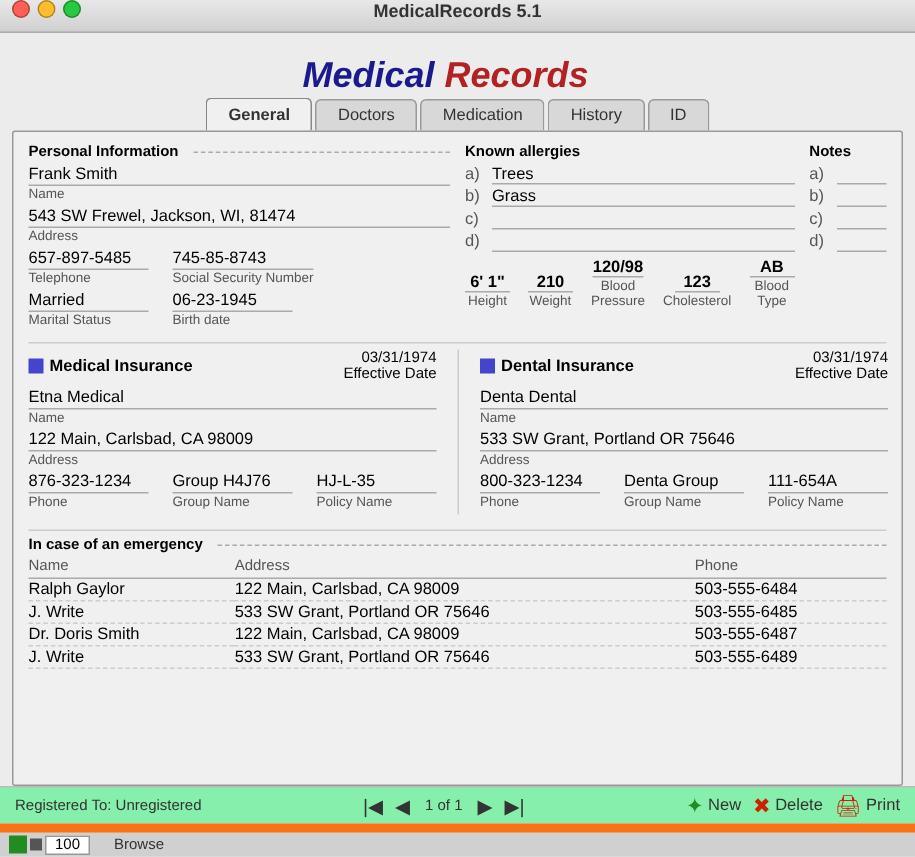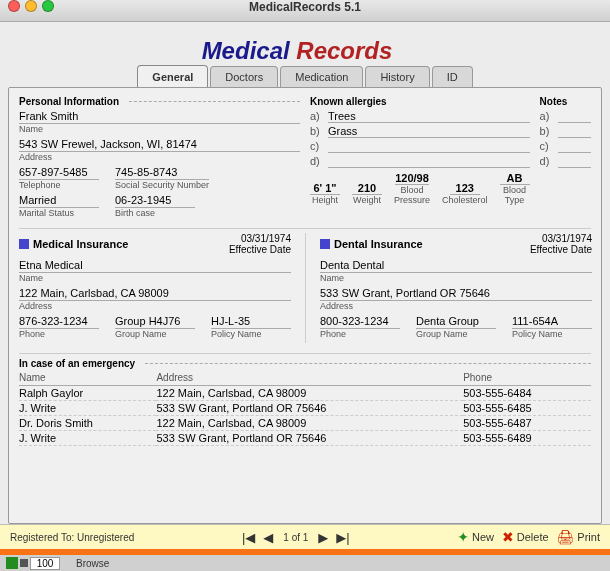--- a/index.html
+++ b/index.html
@@ -240,21 +240,21 @@
     }
     .emergency-table td {
       font-size: 11px;
       padding: 1px 4px 1px 0;
       border-bottom: 1px dashed #ccc;
     }
     .status-bar {
       display: flex;
       align-items: center;
       justify-content: space-between;
-      background: #fef9c3;
+      background: #86efac;
       padding: 4px 10px;
       border-top: 1px solid #bbb;
     }
     .status-text {
       font-size: 10px;
       color: #333;
     }
     .nav-controls {
       display: flex;
       align-items: center;
@@ -365,21 +365,21 @@
             <div class="field-label">Social Security Number</div>
           </div>
         </div>
         <div class="two-col">
           <div class="field-row">
             <div class="field-value">Married</div>
             <div class="field-label">Marital Status</div>
           </div>
           <div class="field-row">
             <div class="field-value">06-23-1945</div>
-            <div class="field-label">Birth case</div>
+            <div class="field-label">Birth date</div>
           </div>
         </div>
       </div>
 
       <div class="section-right">
         <div class="allergy-col">
           <div class="section-label">
             <span>Known allergies</span>
           </div>
           <div class="allergy-item">

